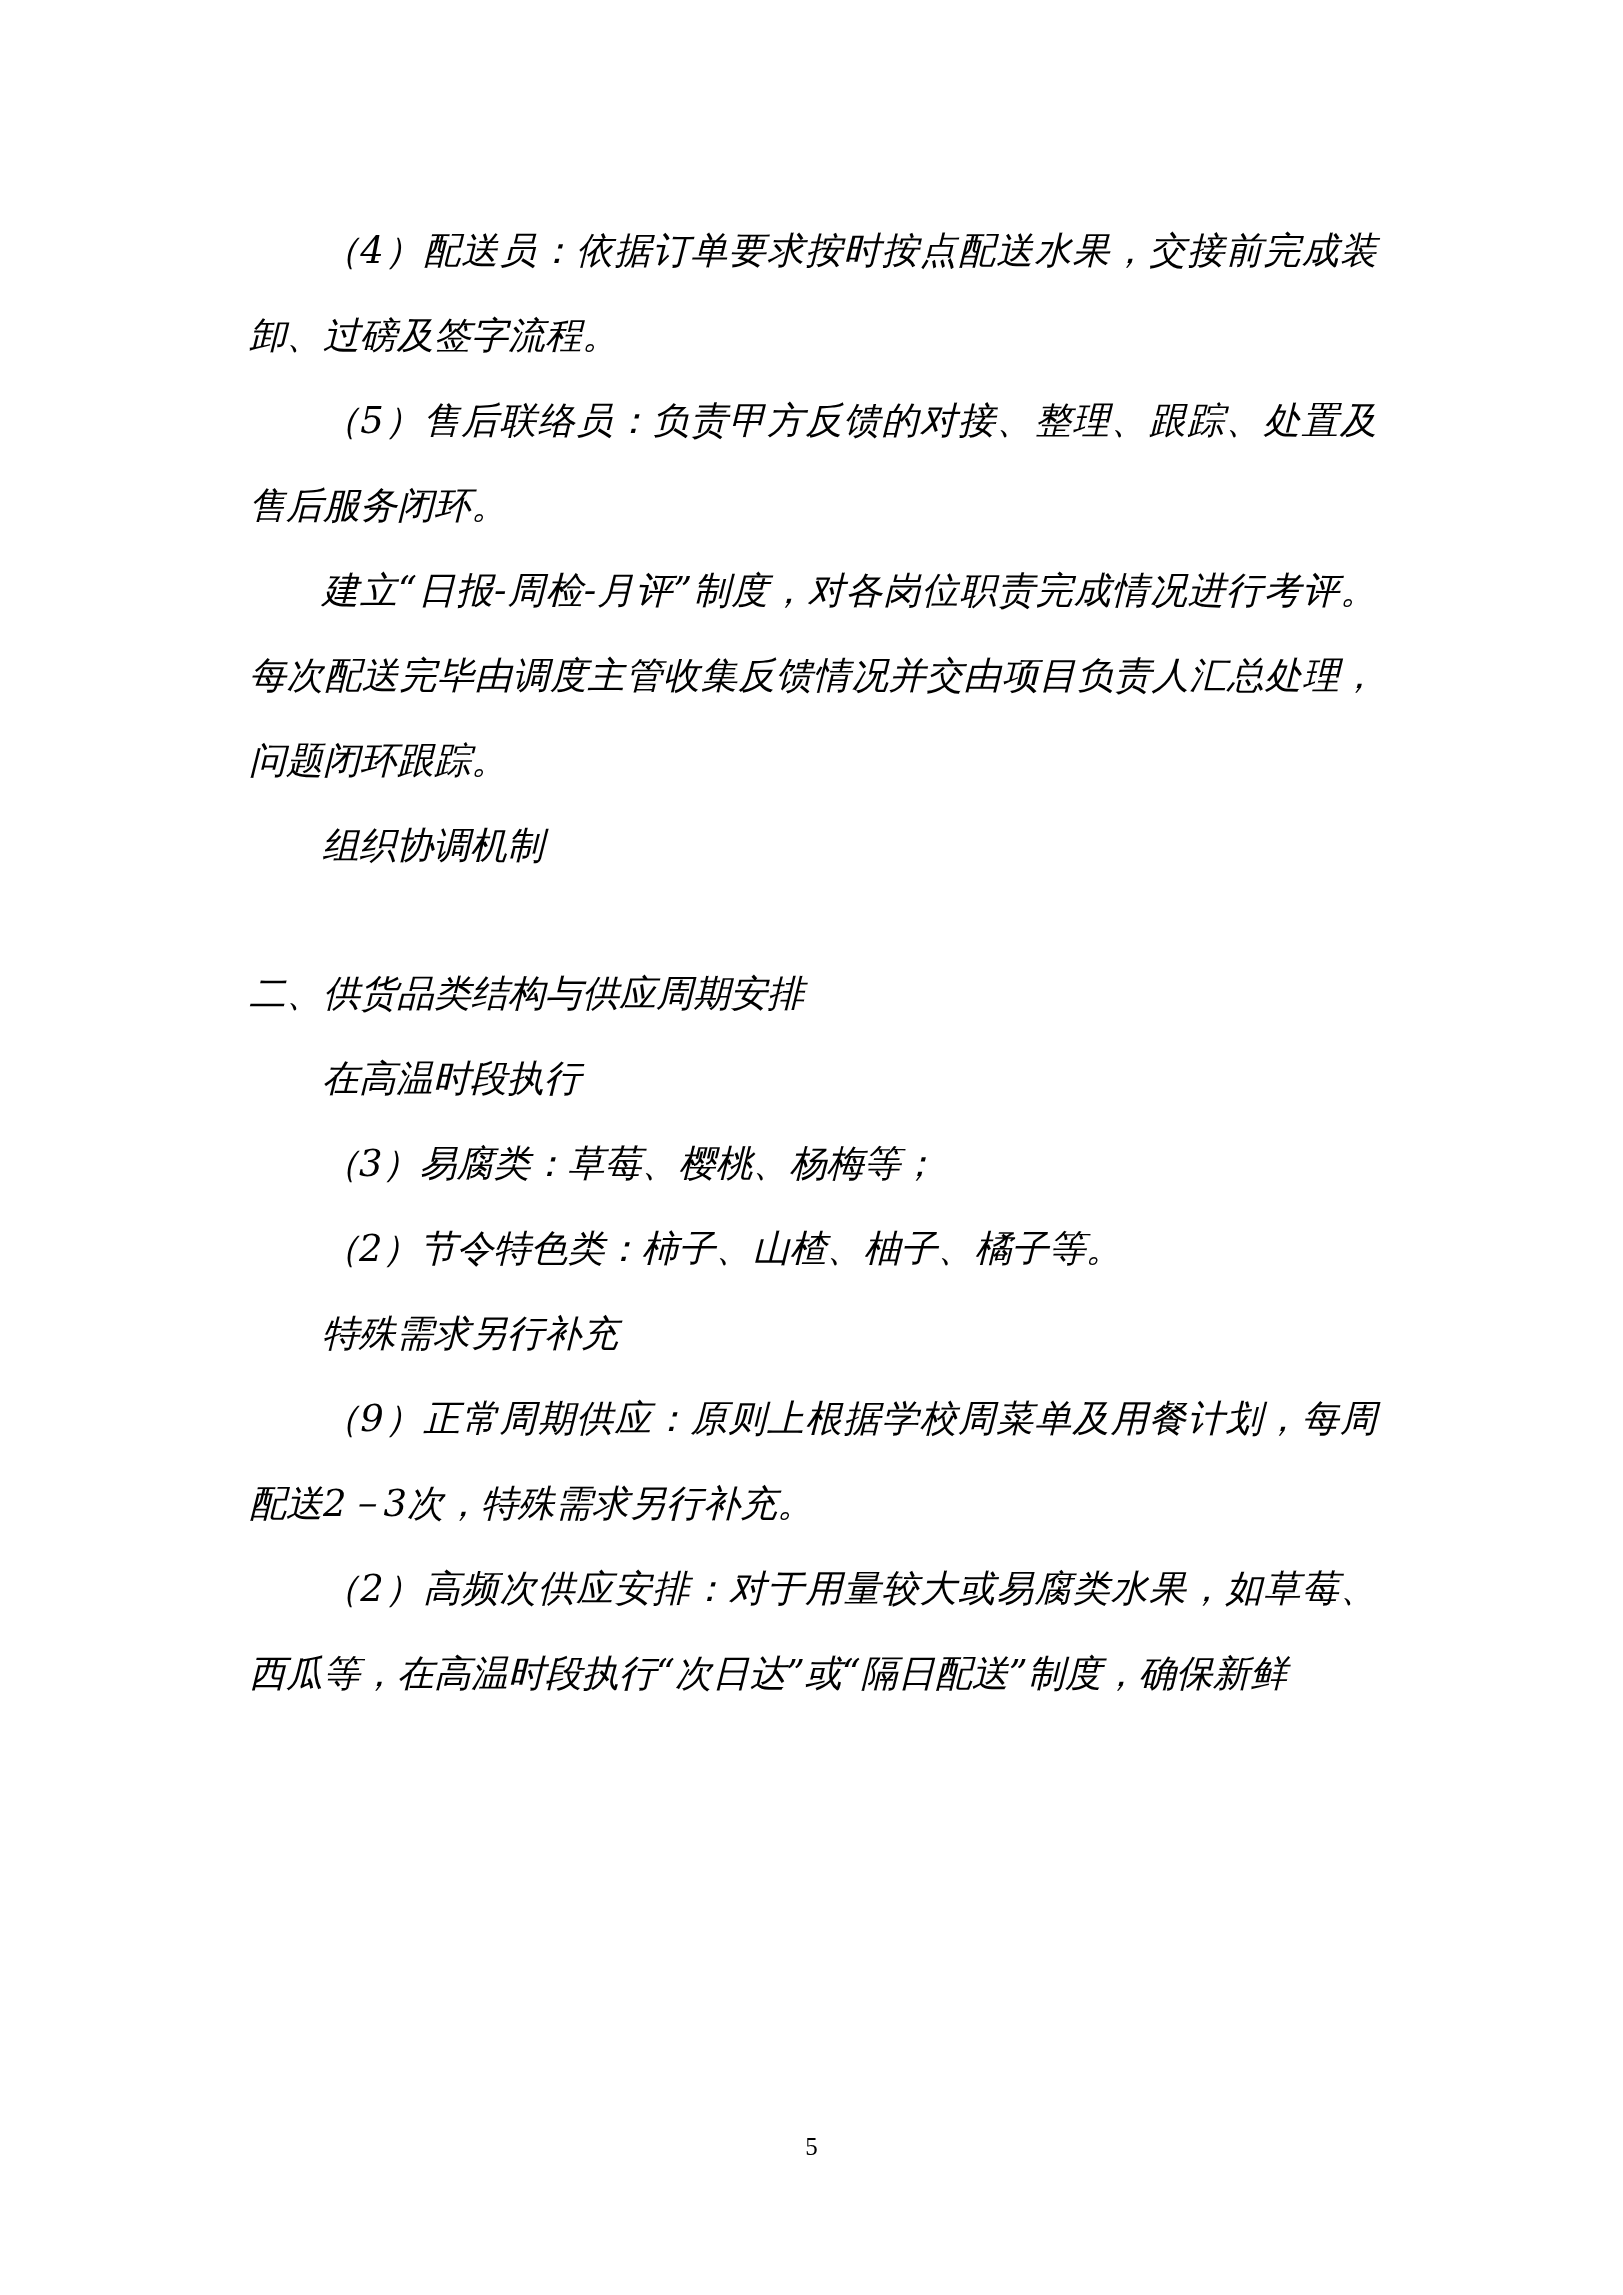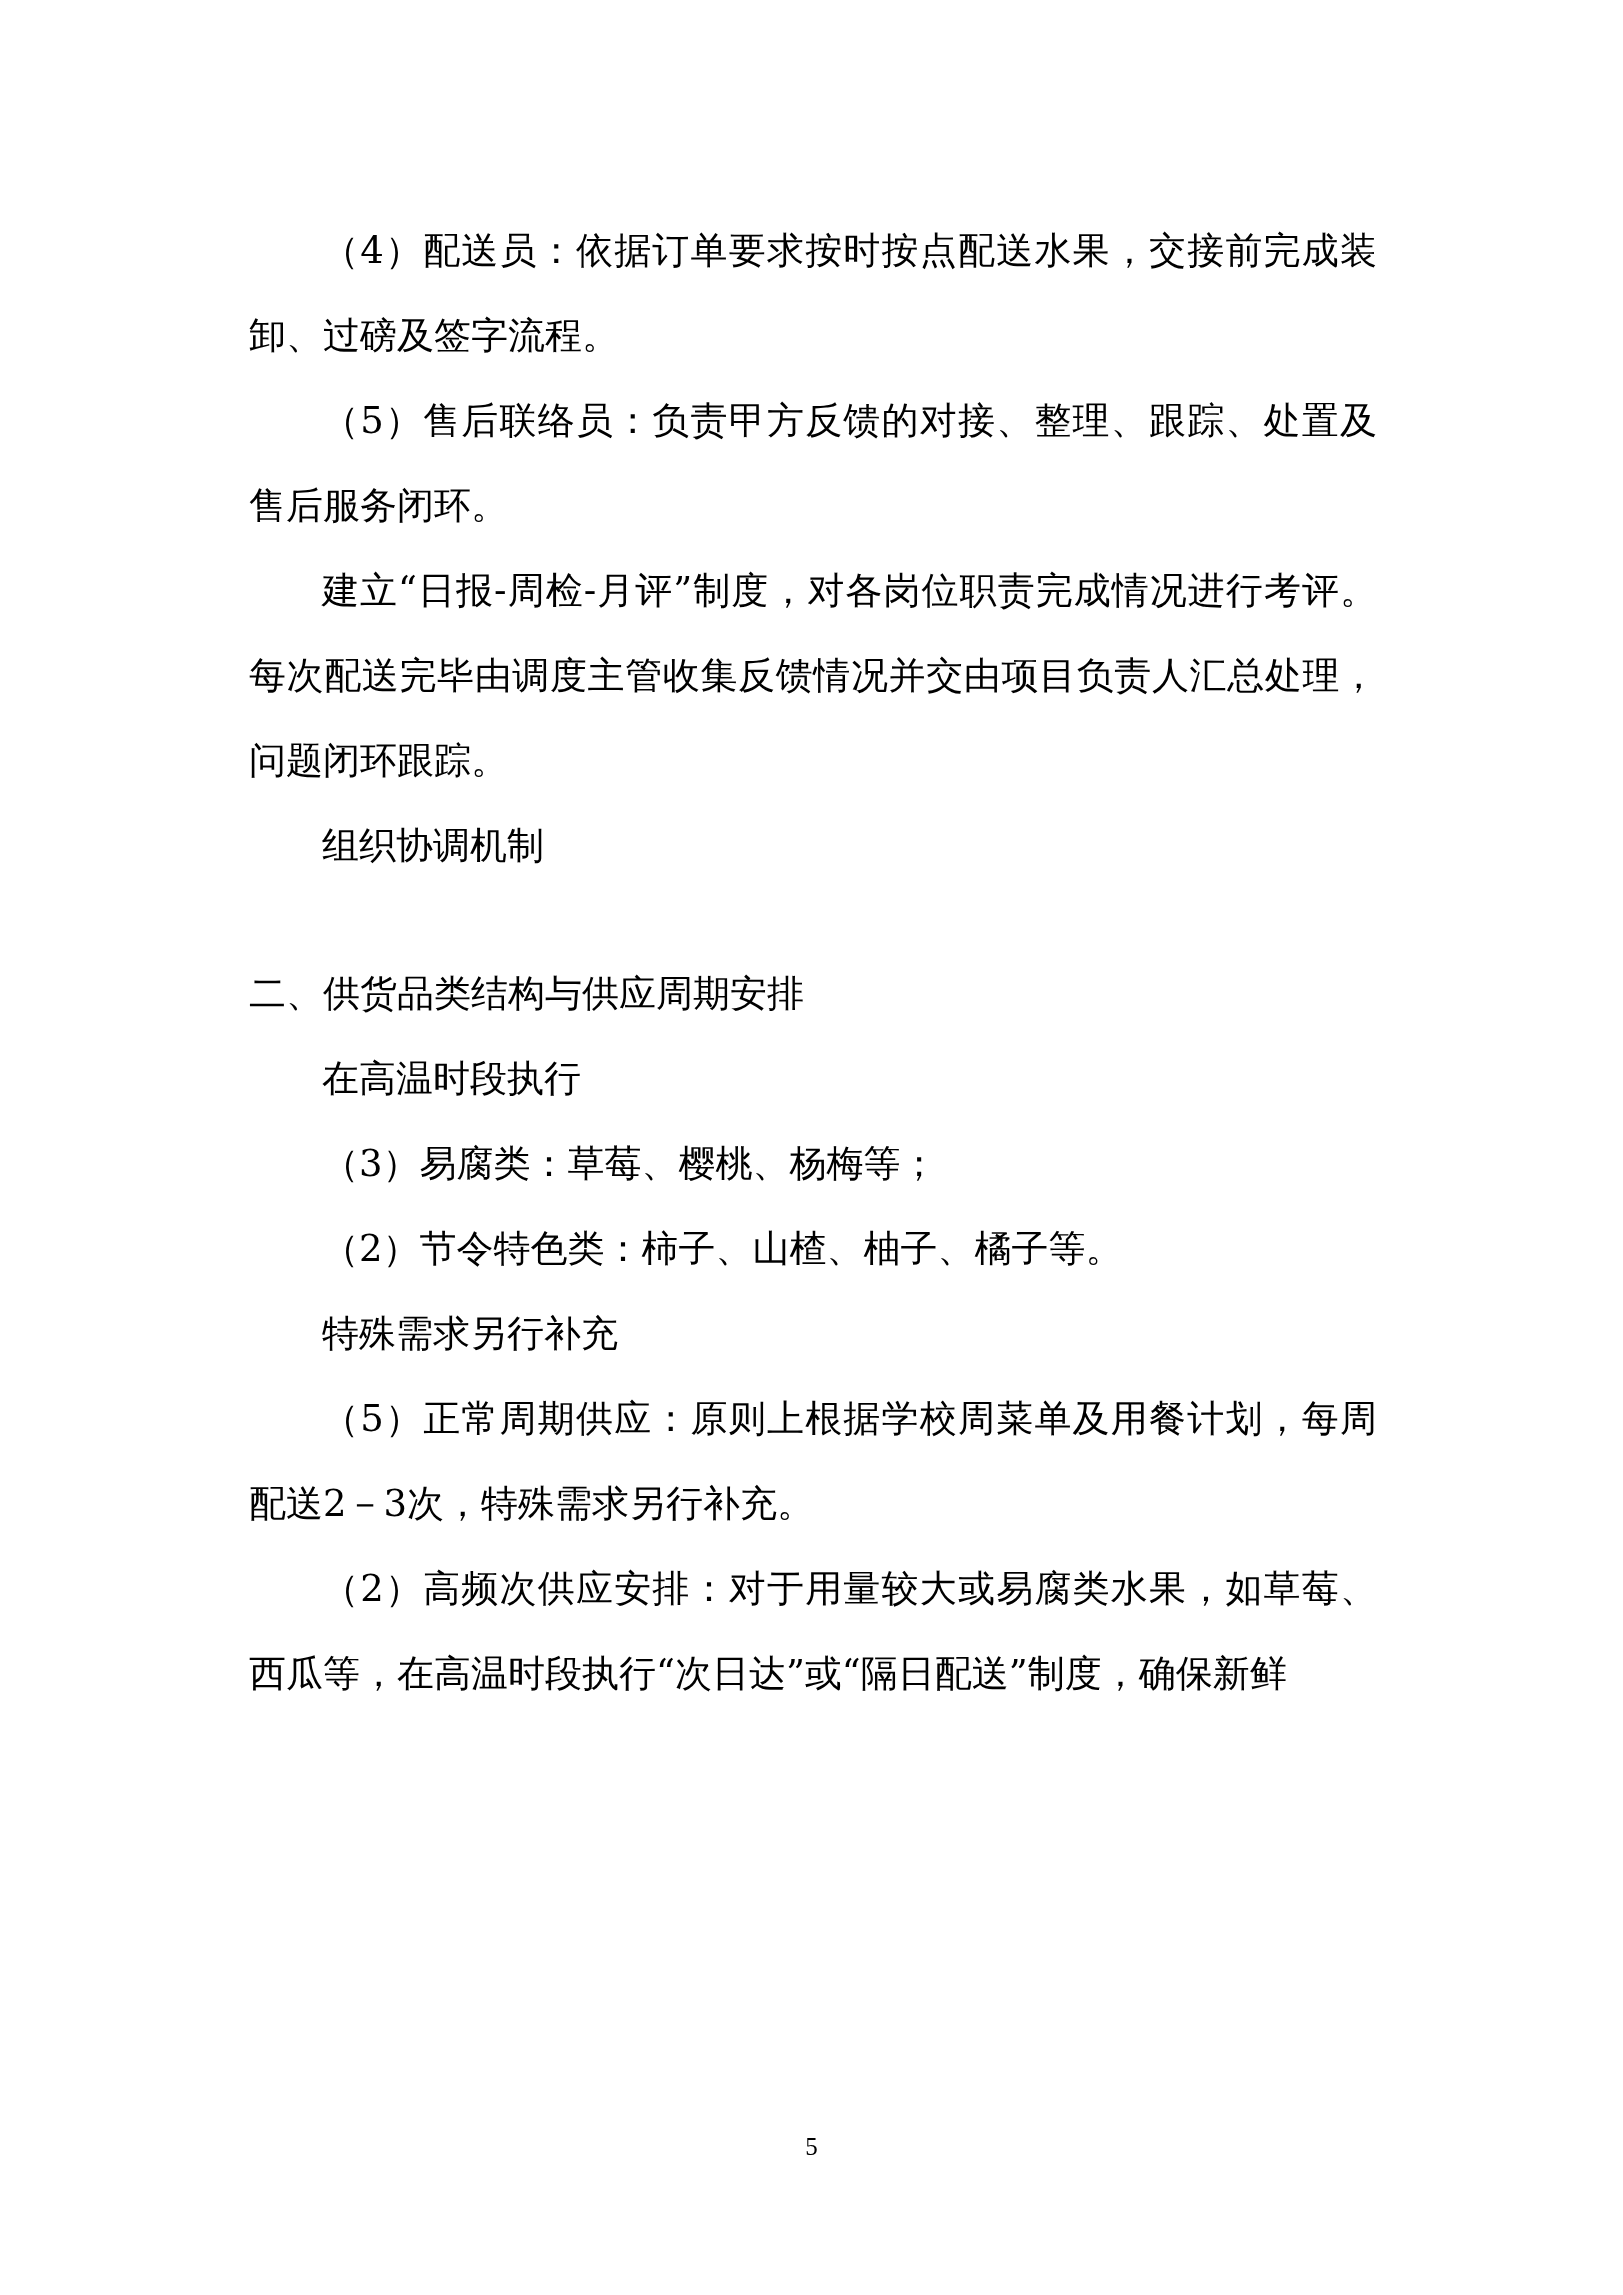--- a/index.html
+++ b/index.html
@@ -23,20 +23,21 @@
   }
   .para {
     font-size: 37px;
     line-height: 85px;
     margin: 0;
     text-align: justify;
     text-justify: inter-character;
     letter-spacing: 0px;
     white-space: normal;
     word-break: break-all;
+    font-style: italic;
   }
   .indent {
     text-indent: 73px;
   }
   .section-gap {
     height: 63px;
   }
   .page-number {
     position: absolute;
     left: 0;
@@ -58,18 +59,18 @@
   <p class="para indent">组织协调机制</p>
 
   <div class="section-gap"></div>
 
   <p class="para">二、供货品类结构与供应周期安排</p>
 
   <p class="para indent">在高温时段执行</p>
   <p class="para indent">（3）易腐类：草莓、樱桃、杨梅等；</p>
   <p class="para indent">（2）节令特色类：柿子、山楂、柚子、橘子等。</p>
   <p class="para indent">特殊需求另行补充</p>
-  <p class="para indent">（5）正常周期供应：原则上根据学校周菜单及用餐计划，每周配送2－3次，特殊需求另行补充。</p>
+  <p class="para indent">（9）正常周期供应：原则上根据学校周菜单及用餐计划，每周配送2－3次，特殊需求另行补充。</p>
   <p class="para indent">（2）高频次供应安排：对于用量较大或易腐类水果，如草莓、西瓜等，在高温时段执行“次日达”或“隔日配送”制度，确保新鲜</p>
 </div>
 
 <div class="page-number">5</div>
 
 
 </body></html>

